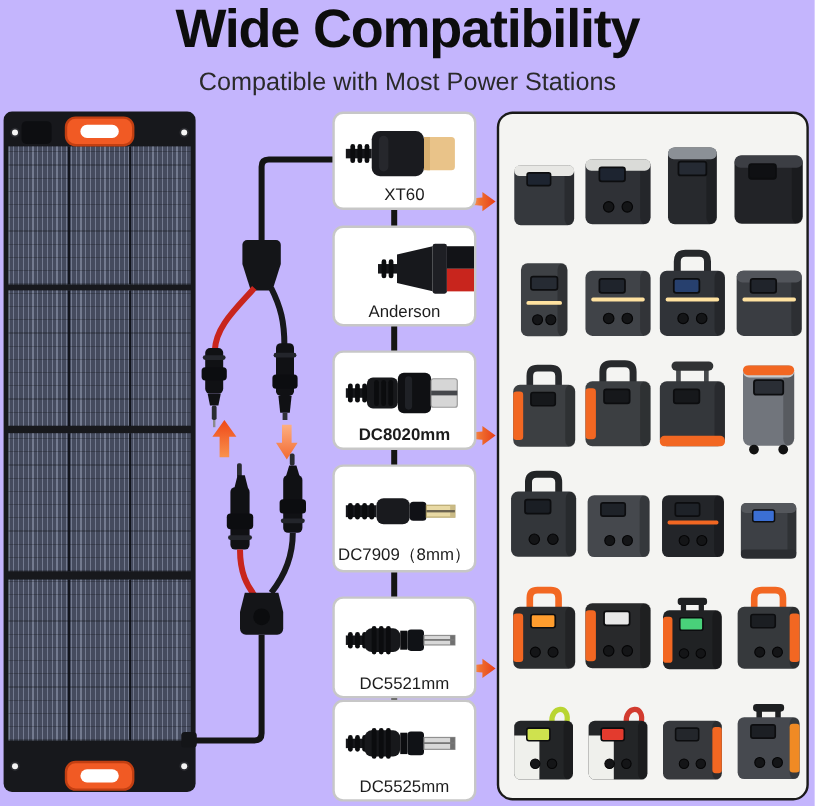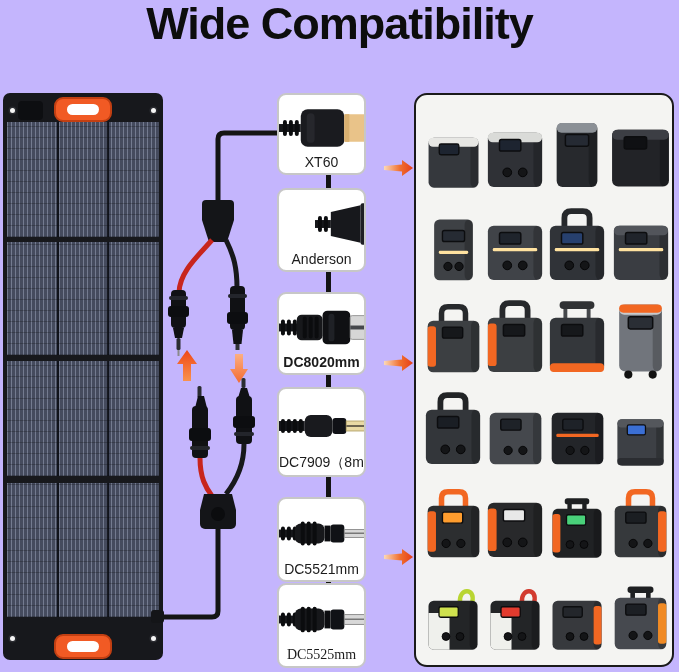--- a/index.html
+++ b/index.html
@@ -22,38 +22,39 @@
     border:2px solid #c23f12;border-radius:9px;box-sizing:border-box;z-index:3;}
   .p-handle::after{content:"";position:absolute;left:11px;top:5px;width:32px;height:11px;
     background:#ffffff;border-radius:6px;}
   #pocket{position:absolute;left:15px;top:8px;width:25px;height:19px;background:#0d0e11;border-radius:4px;}
   .grommet{position:absolute;width:5px;height:5px;border-radius:50%;background:#f5f5f5;
     box-shadow:0 0 0 1.5px #2a2b30;}
   
   #overlay{position:absolute;left:0;top:0;z-index:2;pointer-events:none;}
   
   #connectors{position:absolute;left:0;top:0;z-index:3;}
-  .cbox{position:absolute;left:277px;width:89px;background:#ffffff;border:2px solid #c7c7c7;
+  .cbox{position:absolute;left:277px;width:120px;background:#ffffff;border:2px solid #c7c7c7;
         border-radius:9px;box-sizing:border-box;overflow:hidden;}
   .cbox svg{display:block;margin:4px auto 0 auto;}
   .clabel{position:absolute;left:0;bottom:3px;width:100%;text-align:center;
           font-size:14px;color:#1c1c1c;white-space:nowrap;}
   
   #grid{position:absolute;left:414px;top:93px;width:260px;height:574px;box-sizing:border-box;
         border:2px solid #1a1a1a;border-radius:13px;background:#f4f4f2;z-index:3;
         display:grid;grid-template-columns:repeat(4,1fr);grid-template-rows:repeat(6,1fr);
         align-items:end;justify-items:center;padding:8px 6px;}
   .station{display:flex;align-items:flex-end;justify-content:center;}
 </style>
 </head>
 <body>
 
 <div id="stage">
 
   <h1 id="title">Wide Compatibility</h1>
+  <p id="subtitle">Compatible with Most Power Stations</p>
 
   <div id="panel">
     <div id="pocket"></div>
     <div class="p-handle" style="top:4px"></div>
     <div class="p-handle" style="top:541px"></div>
     <div class="p-section" style="top:29px;height:115px"></div>
     <div class="p-section" style="top:149px;height:113px"></div>
     <div class="p-section" style="top:268px;height:115px"></div>
     <div class="p-section" style="top:390px;height:134px"></div>
     <div class="grommet" style="left:7px;top:15px"></div>
@@ -205,21 +206,21 @@
           <rect x="28" y="16" width="4" height="24" rx="2" fill="#0b0c0e"></rect>
           <rect x="34" y="16" width="4" height="24" rx="2" fill="#0b0c0e"></rect>
           <rect x="46" y="20" width="6" height="16" fill="#0c0d10"></rect>
           <rect x="52" y="19" width="14" height="18" rx="3" fill="#101216"></rect>
           <rect x="66" y="24" width="26" height="8" fill="#d8d8d8" stroke="#909090" stroke-width="1"></rect>
           <rect x="88" y="24" width="4" height="8" fill="#707070"></rect>
           <rect x="66" y="27" width="26" height="1.5" fill="#777"></rect>
         </svg>
         <div class="clabel">DC5521mm</div>
       </div>
-      <div class="cbox" style="top: 583px; height: 85px; font-family: Liberation Serif, serif;">
+      <div class="cbox" style="top: 583px; height: 85px;">
         <svg viewBox="0 0 100 56" width="99" height="61" preserveAspectRatio="xMidYMid meet">
           <rect x="0" y="24" width="16" height="8" fill="#16171a"></rect>
           <rect x="2" y="21" width="4" height="14" rx="2" fill="#0b0c0e"></rect>
           <rect x="8" y="21" width="4" height="14" rx="2" fill="#0b0c0e"></rect>
           <rect x="14" y="21" width="4" height="14" rx="2" fill="#0b0c0e"></rect>
           <rect x="16" y="17" width="30" height="22" rx="6" fill="#17181b"></rect>
           <rect x="22" y="15" width="4" height="26" rx="2" fill="#0b0c0e"></rect>
           <rect x="28" y="15" width="4" height="26" rx="2" fill="#0b0c0e"></rect>
           <rect x="34" y="15" width="4" height="26" rx="2" fill="#0b0c0e"></rect>
           <rect x="46" y="19" width="6" height="18" fill="#0c0d10"></rect>

